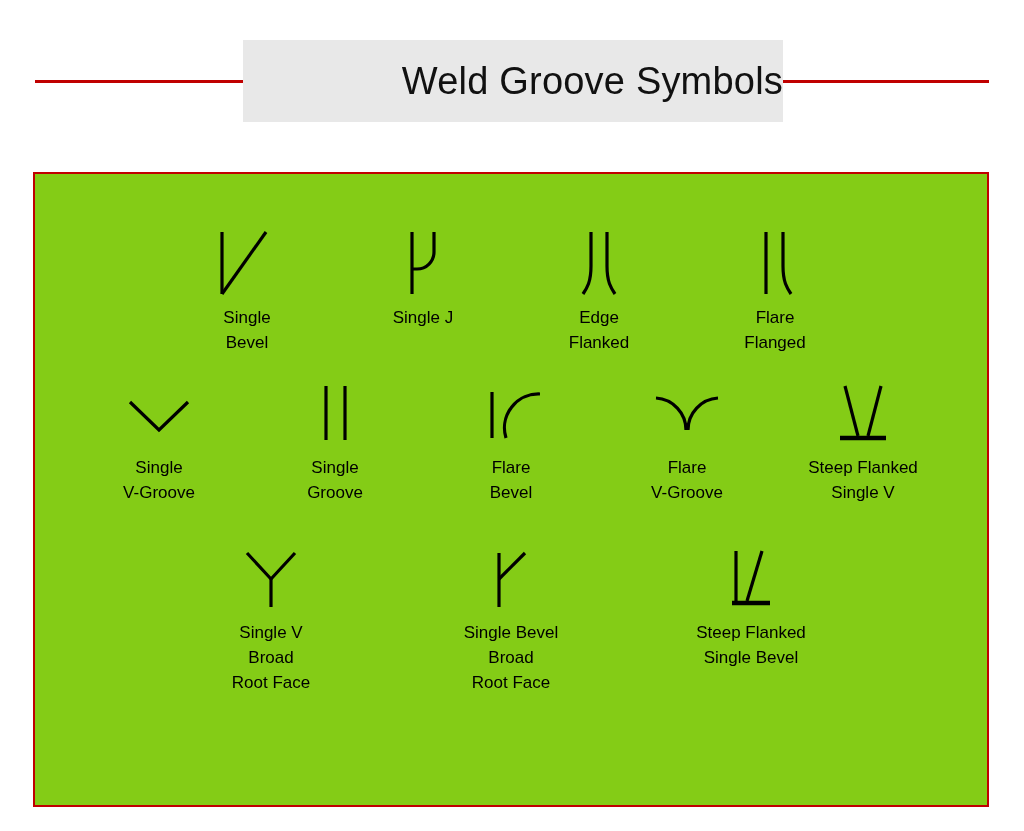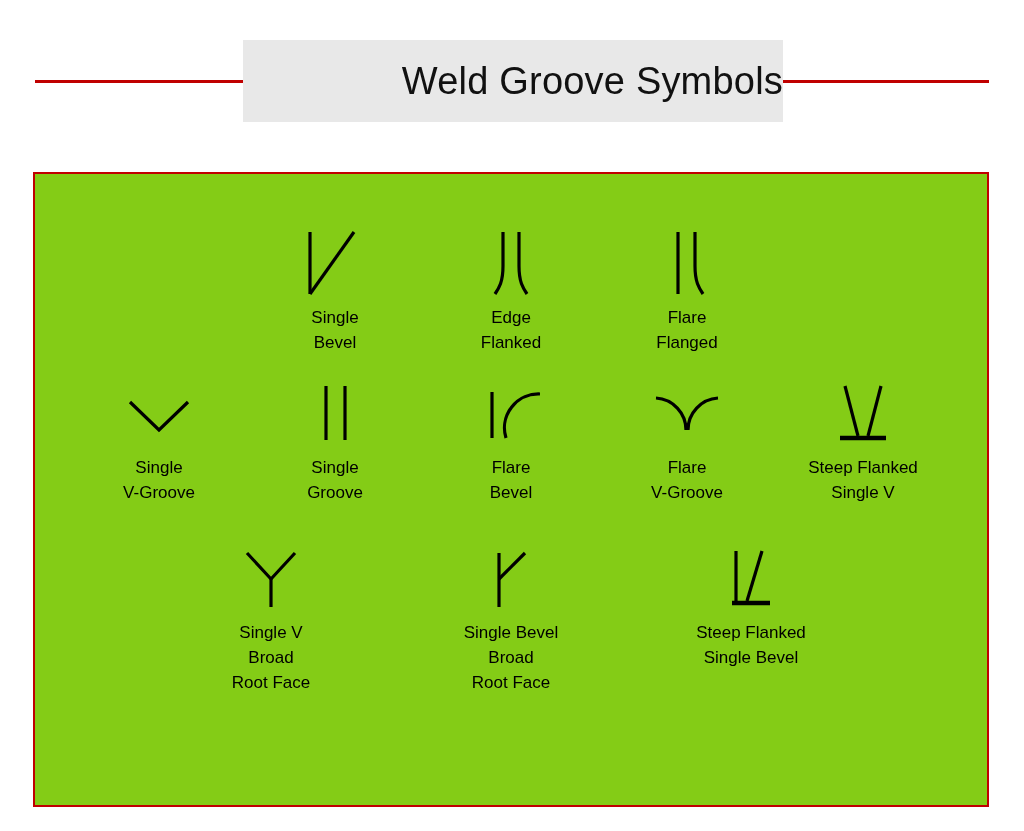--- a/index.html
+++ b/index.html
@@ -131,20 +131,31 @@
               <line x1="12" y1="2" x2="12" y2="64"></line>
               <line x1="12" y1="64" x2="56" y2="2"></line>
             </g>
           </svg>
         </div>
         <div class="caption">Single
 Bevel</div>
       </div>
 
 
+      <div class="cell">
+        <div class="glyph">
+          <svg width="74" height="66" viewBox="0 0 74 66">
+            <g fill="none" stroke="#000" stroke-width="3.2" stroke-linecap="butt">
+              <line x1="26" y1="2" x2="26" y2="64"></line>
+              <path d="M48,2 L48,22 A17,17 0 0 1 31,39 L26,39"></path>
+            </g>
+          </svg>
+        </div>
+        <div class="caption">Single J</div>
+      </div>
 
       <div class="cell">
         <div class="glyph">
           <svg width="74" height="66" viewBox="0 0 74 66">
             <g fill="none" stroke="#000" stroke-width="3.2" stroke-linecap="butt">
               <path d="M29,2 L29,36 C29,52 25,58 21,64"></path>
               <path d="M45,2 L45,36 C45,52 49,58 53,64"></path>
             </g>
           </svg>
         </div>

